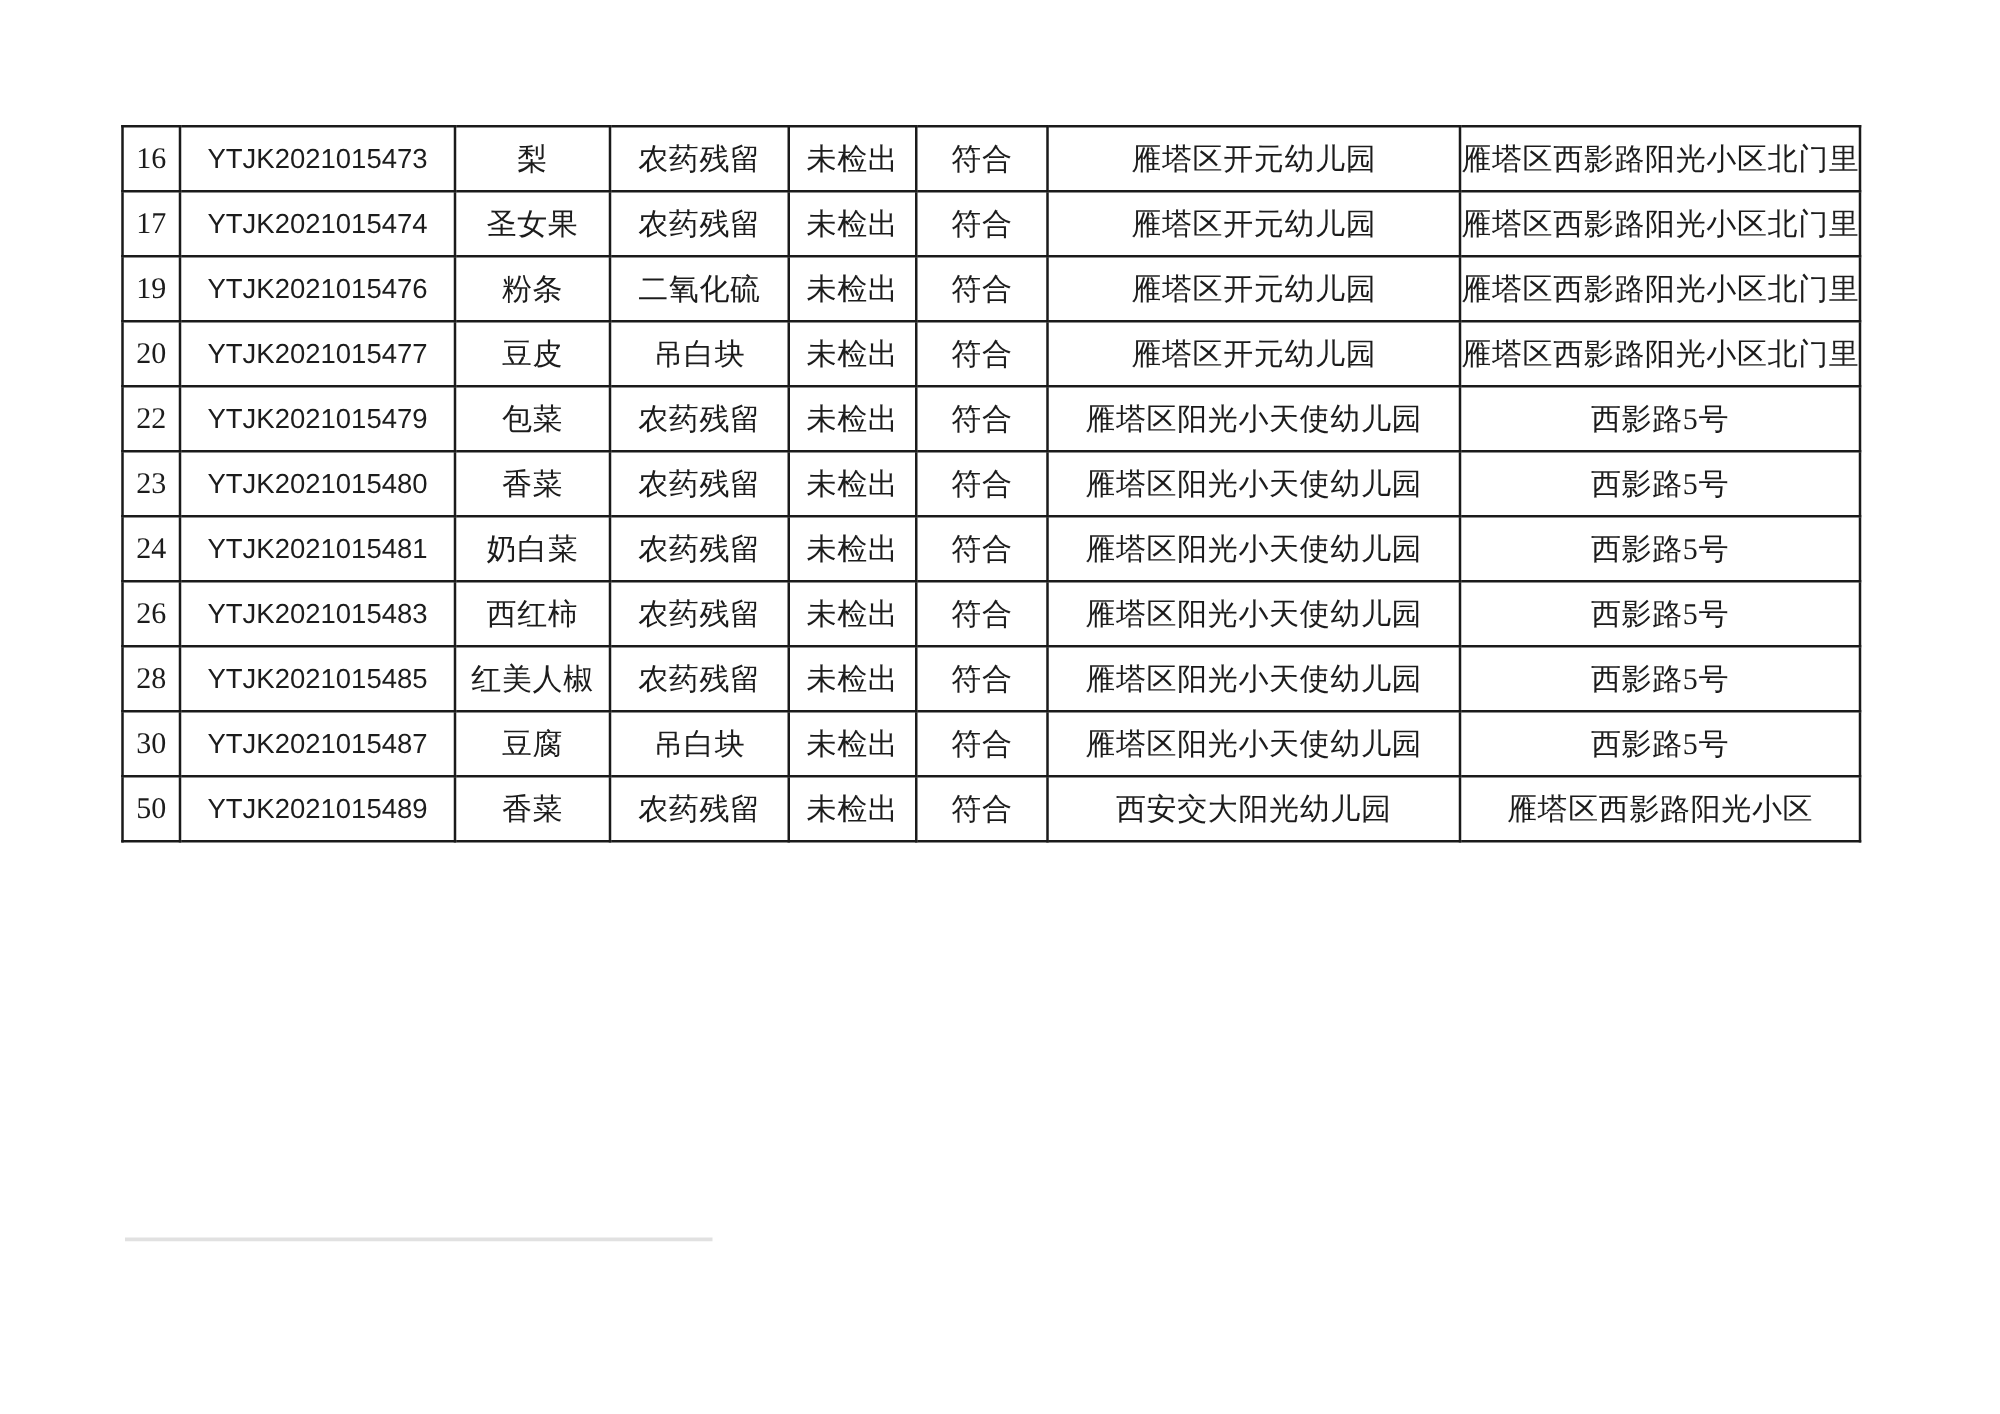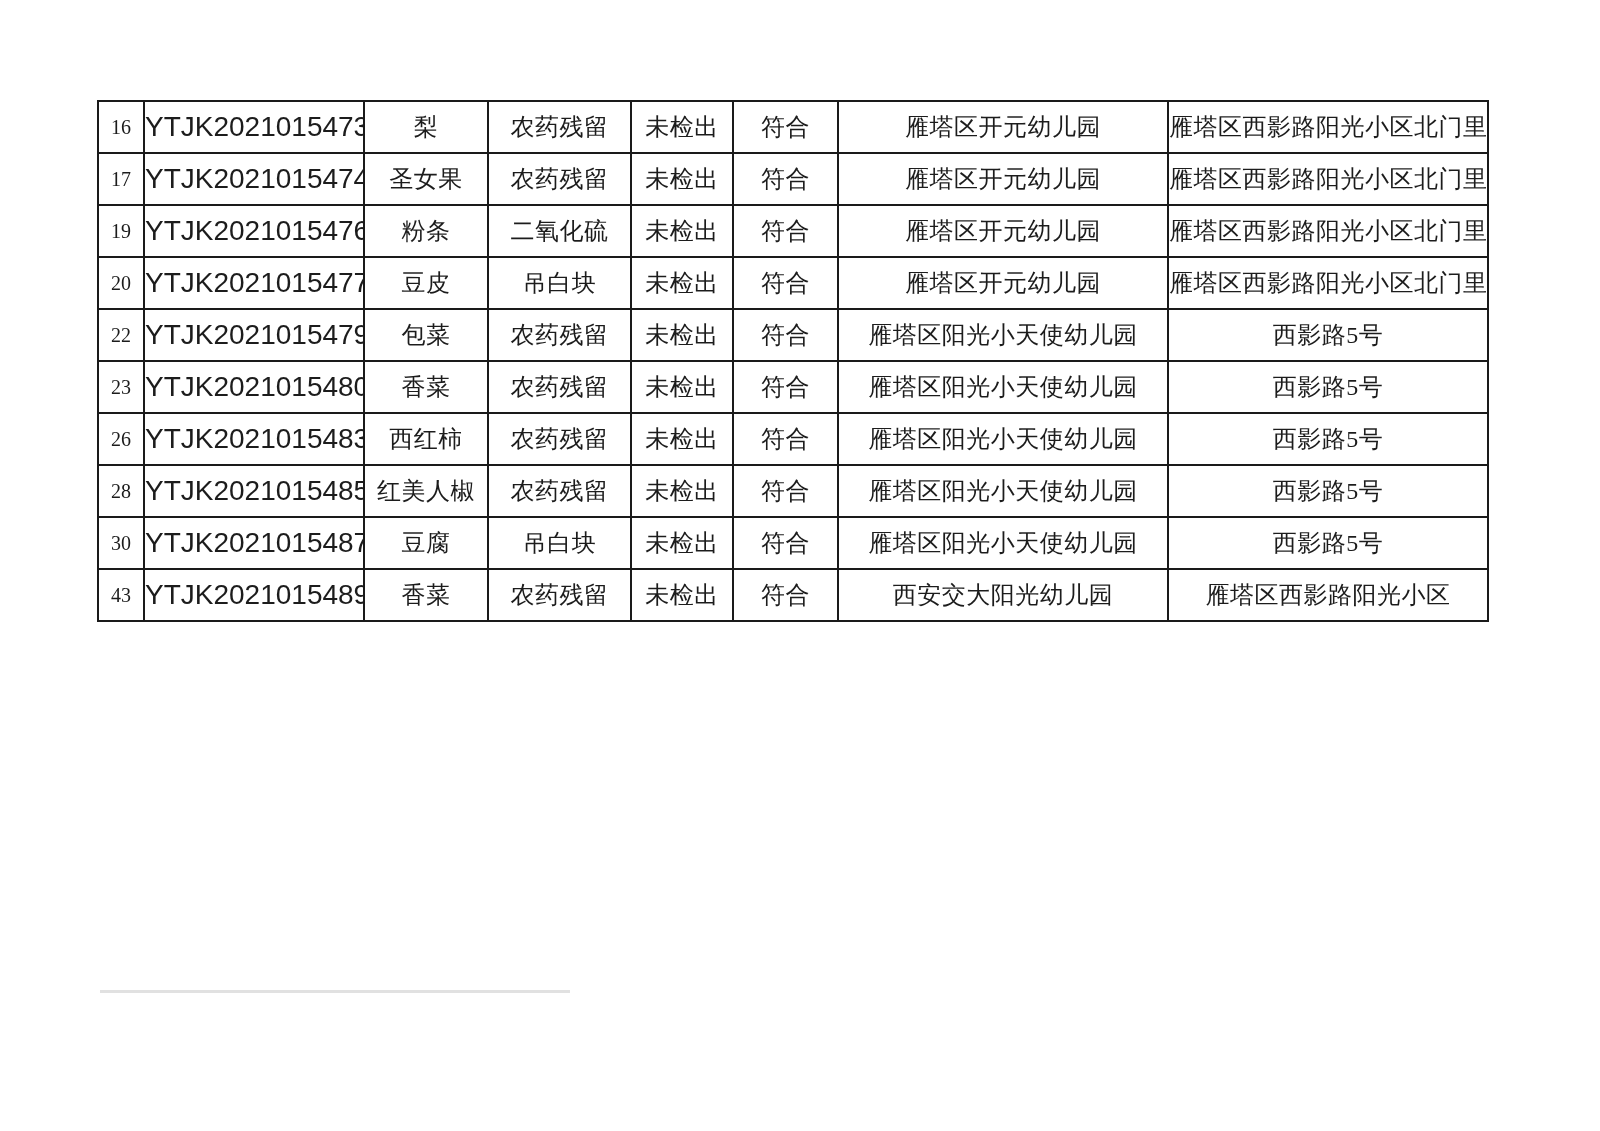--- a/index.html
+++ b/index.html
@@ -29,27 +29,27 @@
     border: 2px solid #1a1a1a;
     text-align: center;
     vertical-align: middle;
     padding: 0;
     overflow: hidden;
     white-space: nowrap;
     color: #1c1c1c;
   }
   td.c-num {
     font-family: "Liberation Serif", "DejaVu Serif", serif;
-    font-size: 20px;
+    font-size: 24px;
     color: #303030;
     margin-top: 28px;
   }
   td.c-id {
     font-family: "Liberation Sans", "DejaVu Sans", sans-serif;
-    font-size: 28px;
+    font-size: 22px;
     color: #101010;
   }
   td.c-cn {
     font-family: "Liberation Serif", "DejaVu Serif", serif;
     font-size: 24px;
     letter-spacing: 0.5px;
   }
   .scan-artifact {
     position: absolute;
     left: 100px;
@@ -130,20 +130,30 @@
           <td class="c-num">23</td>
           <td class="c-id">YTJK2021015480</td>
           <td class="c-cn">香菜</td>
           <td class="c-cn">农药残留</td>
           <td class="c-cn">未检出</td>
           <td class="c-cn">符合</td>
           <td class="c-cn">雁塔区阳光小天使幼儿园</td>
           <td class="c-cn">西影路5号</td>
         </tr>
         <tr>
+          <td class="c-num">24</td>
+          <td class="c-id">YTJK2021015481</td>
+          <td class="c-cn">奶白菜</td>
+          <td class="c-cn">农药残留</td>
+          <td class="c-cn">未检出</td>
+          <td class="c-cn">符合</td>
+          <td class="c-cn">雁塔区阳光小天使幼儿园</td>
+          <td class="c-cn">西影路5号</td>
+        </tr>
+        <tr>
           <td class="c-num">26</td>
           <td class="c-id">YTJK2021015483</td>
           <td class="c-cn">西红柿</td>
           <td class="c-cn">农药残留</td>
           <td class="c-cn">未检出</td>
           <td class="c-cn">符合</td>
           <td class="c-cn">雁塔区阳光小天使幼儿园</td>
           <td class="c-cn">西影路5号</td>
         </tr>
         <tr>
@@ -160,21 +170,21 @@
           <td class="c-num">30</td>
           <td class="c-id">YTJK2021015487</td>
           <td class="c-cn">豆腐</td>
           <td class="c-cn">吊白块</td>
           <td class="c-cn">未检出</td>
           <td class="c-cn">符合</td>
           <td class="c-cn">雁塔区阳光小天使幼儿园</td>
           <td class="c-cn">西影路5号</td>
         </tr>
         <tr>
-          <td class="c-num">43</td>
+          <td class="c-num">50</td>
           <td class="c-id">YTJK2021015489</td>
           <td class="c-cn">香菜</td>
           <td class="c-cn">农药残留</td>
           <td class="c-cn">未检出</td>
           <td class="c-cn">符合</td>
           <td class="c-cn">西安交大阳光幼儿园</td>
           <td class="c-cn">雁塔区西影路阳光小区</td>
         </tr>
       </tbody>
   </table>

